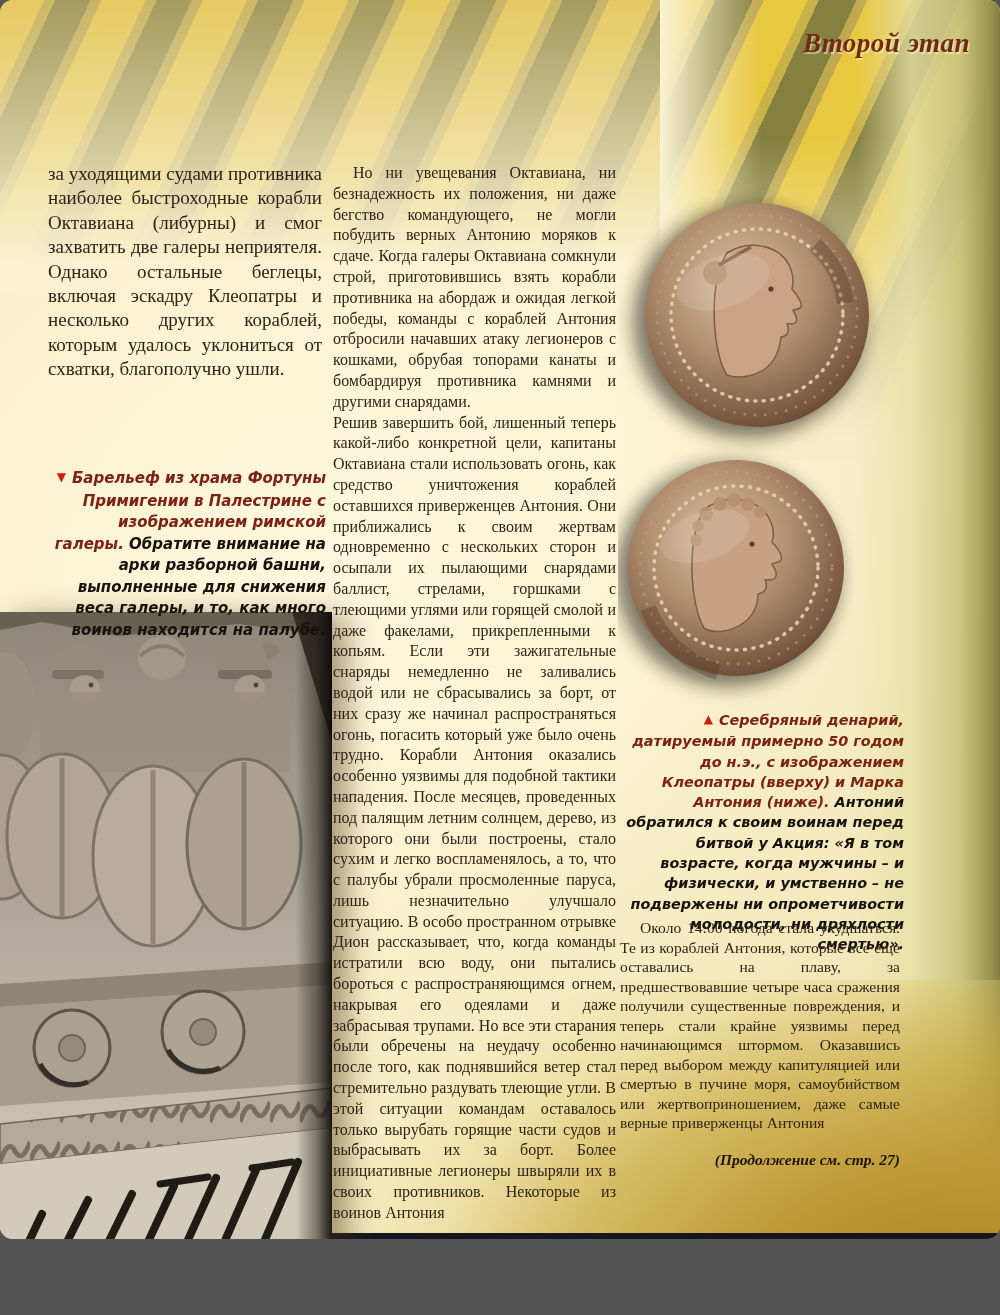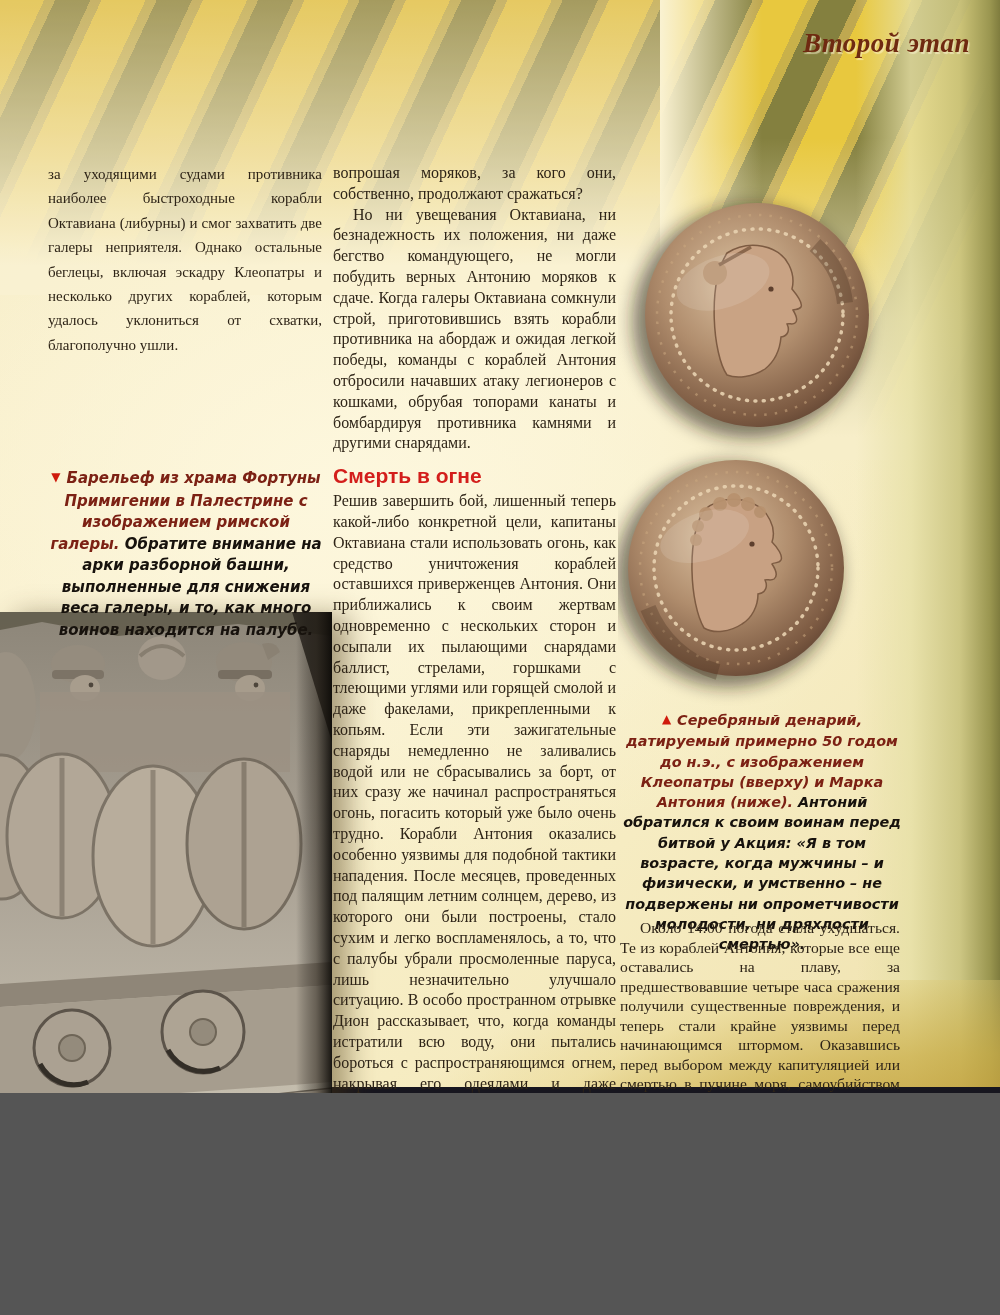--- a/index.html
+++ b/index.html
@@ -1,21 +1,22 @@
 <!DOCTYPE html>
 <html><head>
 <meta charset="utf-8">
 <style>
   html,body{margin:0;padding:0;background:#555;}
   #page{
-    position:relative;width:1000px;height:1093px;overflow:hidden;
+    position:relative;width:1000px;height:1239px;overflow:hidden;
     background:
       radial-gradient(90% 60% at 35% 45%, #fdf7dd 0%, rgba(253,247,221,0) 60%),
       linear-gradient(135deg,#f6ecc4 0%, #faf2d2 40%, #f6ecc2 70%, #efe1ad 100%);
     font-family:"Liberation Serif", serif;
+    border-radius:13px;
   }
   
   .stripes-top{
     position:absolute;left:0;top:0;width:1000px;height:295px;z-index:1;
     background:repeating-linear-gradient(115deg,
       #e3c350 0 40px, #c3ad57 40px 50px, #978d4d 50px 82px, #c0aa58 82px 92px);
     opacity:.85;
   }
   .stripes-top::after{content:"";position:absolute;inset:0;
     background:linear-gradient(to bottom, rgba(250,242,210,0) 0%, rgba(250,242,210,.55) 52%, #faf2d2 90%);}
@@ -47,35 +48,35 @@
     text-shadow:1.5px 1.5px 1px rgba(253,246,214,.55);
     letter-spacing:.5px;
   }
   .pagenum{position:absolute;left:951px;top:1270px;z-index:5;
     font:bold 15px "Liberation Serif", serif;color:#e5d07e;}
 
   
   .col{position:absolute;z-index:4;color:#2e2417;text-align:justify;}
   .col p{margin:0;}
   .col p.ind{text-indent:20px;}
-  #col1{left:48px;top:162px;width:274px;font-size:15px;line-height:24.4px;}
+  #col1{left:48px;top:162px;width:274px;font-size:19px;line-height:24.4px;}
   #col2{left:333px;top:163px;width:283px;font-size:16px;line-height:20.8px;}
   #col3{left:620px;top:918px;width:280px;font-size:15.6px;line-height:19.5px;}
   .subhead{
     font:bold 21px/1.1 "Liberation Sans", sans-serif;color:#d31e1b;
     margin:10px 0 4px 0;text-align:left;
   }
   .continuation{
     display:block;text-align:right;margin-top:18px;
     font:bold italic 15.5px "Liberation Serif", serif;color:#1c140c;
   }
 
   
   .caption{position:absolute;z-index:4;font-family:"DejaVu Sans", sans-serif;
-    font-style:italic;font-weight:bold;text-align:center;}
+    font-style:italic;font-weight:bold;text-align:right;}
   #cap-relief{left:46px;top:468px;width:280px;font-size:15px;line-height:21.5px;}
   #cap-coins{left:620px;top:710px;width:284px;font-size:14.4px;line-height:20.3px;}
   .cap-marker{font-style:normal;color:#cf1a0c;font-size:12px;margin-right:6px;position:relative;top:-2px;}
   .cap-lead{color:#7c2114;}
   .cap-rest{color:#17120d;}
 
   
   .relief-wrap{position:absolute;left:0;top:612px;width:332px;height:703px;z-index:3;
     box-shadow:16px 4px 26px rgba(70,50,15,.45);}
   .coins-wrap{position:absolute;left:618px;top:148px;width:300px;height:575px;z-index:3;}
@@ -182,23 +183,21 @@
         <line x1="112" y1="664" x2="86" y2="702"></line>
         <path d="M160,572 l48,-7" stroke-width="7"></path>
         <path d="M252,556 l40,-6" stroke-width="7"></path>
       </g>
 
       <rect x="296" y="0" width="36" height="703" fill="url(#edgeShadow)"></rect>
     </svg>
   </div>
 
   <div class="col" id="col2">
-    <p>вопрошая моряков, за кого они, собственно, продолжают сражаться?</p>
     <p class="ind">Но ни увещевания Октавиана, ни безнадежность их положения, ни даже бегство командующего, не могли побудить верных Антонию моряков к сдаче. Когда галеры Октавиана сомкнули строй, приготовившись взять корабли противника на абордаж и ожидая легкой победы, команды с кораблей Антония отбросили начавших атаку легионеров с кошками, обрубая топорами канаты и бомбардируя противника камнями и другими снарядами.</p>
-    <div class="subhead">Смерть в огне</div>
     <p>Решив завершить бой, лишенный теперь какой-либо конкретной цели, капитаны Октавиана стали использовать огонь, как средство уничтожения кораблей оставшихся приверженцев Антония. Они приближались к своим жертвам одновременно с нескольких сторон и осыпали их пылающими снарядами баллист, стрелами, горшками с тлеющими углями или горящей смолой и даже факелами, прикрепленными к копьям. Если эти зажигательные снаряды немедленно не заливались водой или не сбрасывались за борт, от них сразу же начинал распространяться огонь, погасить который уже было очень трудно. Корабли Антония оказались особенно уязвимы для подобной тактики нападения. После месяцев, проведенных под палящим летним солнцем, дерево, из которого они были построены, стало сухим и легко воспламенялось, а то, что с палубы убрали просмоленные паруса, лишь незначительно улучшало ситуацию. В особо пространном отрывке Дион рассказывает, что, когда команды истратили всю воду, они пытались бороться с распространяющимся огнем, накрывая его одеялами и даже забрасывая трупами. Но все эти старания были обречены на неудачу особенно после того, как поднявшийся ветер стал стремительно раздувать тлеющие угли. В этой ситуации командам оставалось только вырубать горящие части судов и выбрасывать их за борт. Более инициативные легионеры швыряли их в своих противников. Некоторые из воинов Антония</p>
   </div>
 
   <div class="coins-wrap">
     <svg viewBox="0 0 300 575" width="300" height="575">
       <defs>
         <radialGradient id="coinFace" cx=".42" cy=".36" r=".75">
           <stop offset="0" stop-color="#dcc2a1"></stop>
           <stop offset=".45" stop-color="#b08d6d"></stop>
           <stop offset=".8" stop-color="#7c5a42"></stop>

